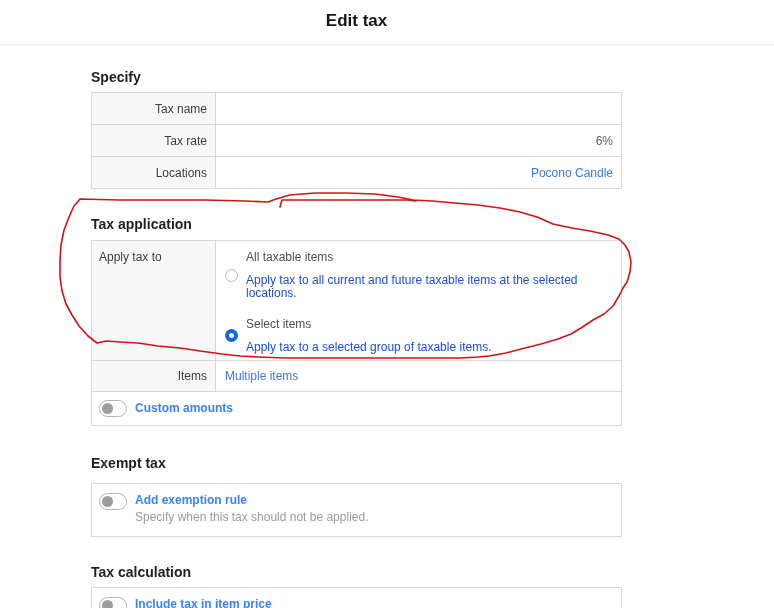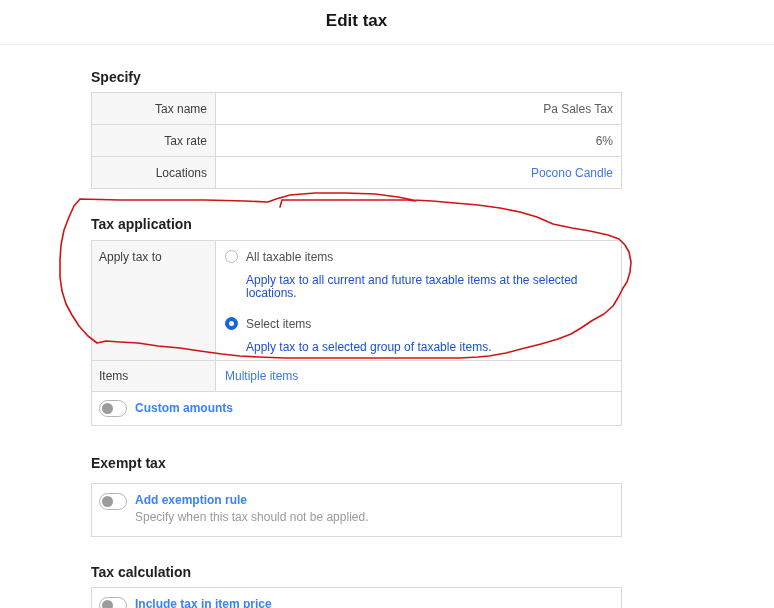--- a/index.html
+++ b/index.html
@@ -62,21 +62,21 @@
   }
   .row-30 { min-height: 29px; text-align: right; }
   .link {
     color: #3d79de;
     text-decoration: none;
     cursor: pointer;
   }
 
   
   .apply-row .cell-value { padding-top: 9px; padding-bottom: 6px; }
-  .option { display: flex; align-items: flex-start; }
+  .option { display: flex; align-items: center; }
   .option + .option { margin-top: 17px; }
   .radio {
     flex: none;
     width: 13px; height: 13px;
     border: 1px solid #b9b9b9;
     border-radius: 50%;
     background: #fff;
     margin-top: 0;
     position: relative;
     cursor: pointer;
@@ -91,21 +91,21 @@
     left: 3px; top: 3px;
     width: 5px; height: 5px;
     border-radius: 50%;
     background: #ffffff;
   }
   .opt-col { margin-left: 8px; }
   .opt-label { color: #4f4f4f; line-height: 13px; margin-top: 1px; cursor: pointer; }
   .opt-desc { color: #1d4ed8; margin-top: 10px; line-height: 13px; }
 
   .items-row { min-height: 28px; }
-  .items-row .cell-label { padding-top: 8px; }
+  .items-row .cell-label { padding-top: 8px; text-align: right; }
   .items-row .cell-value { padding-top: 8px; }
 
   
   .toggle {
     flex: none;
     width: 28px; height: 17px;
     border: 1px solid #b5b5b5;
     border-radius: 9px;
     background: #fff;
     position: relative;
@@ -162,21 +162,20 @@
   <h1>Edit tax</h1>
 </header>
 
 <main class="content">
 
   <section>
     <h2 class="section-heading h-details">Specify</h2>
     <div class="tbl">
       <div class="row row-30">
         <div class="cell-label">Tax name</div>
-        <div class="cell-value">Pa Sales Tax</div>
       </div>
       <div class="row row-30">
         <div class="cell-label">Tax rate</div>
         <div class="cell-value">6%</div>
       </div>
       <div class="row row-30">
         <div class="cell-label">Locations</div>
         <div class="cell-value">
           <a class="link">Pocono Candle</a>
         </div>

